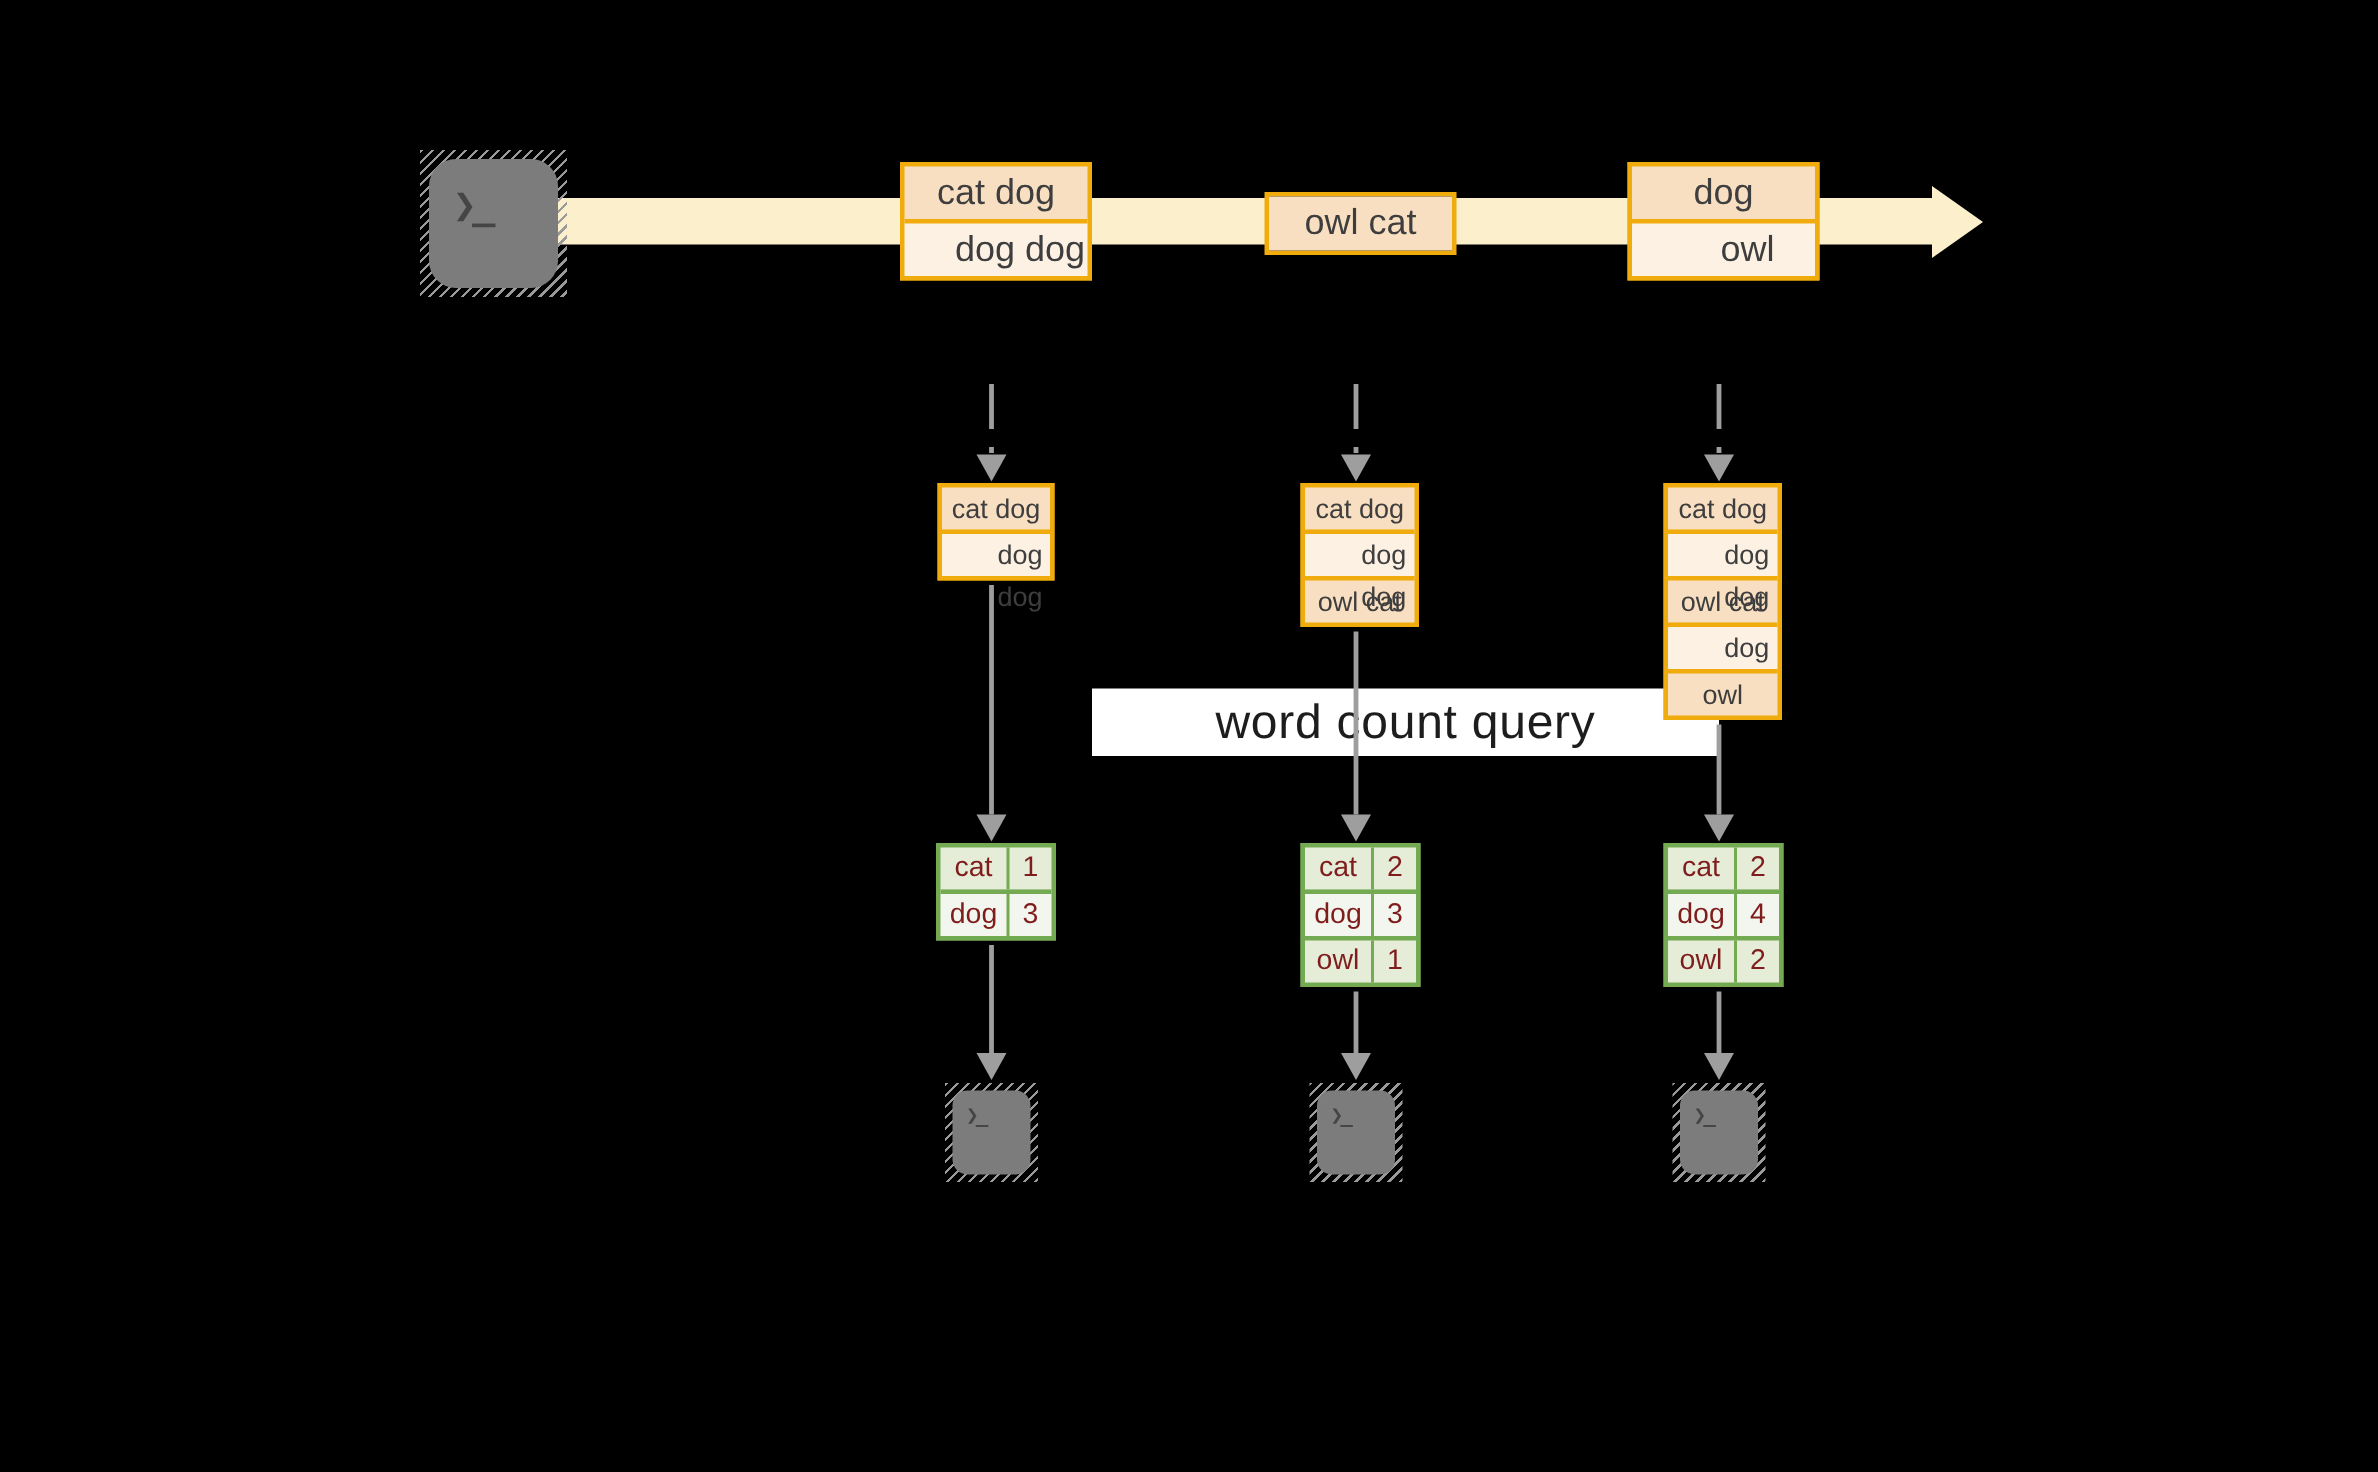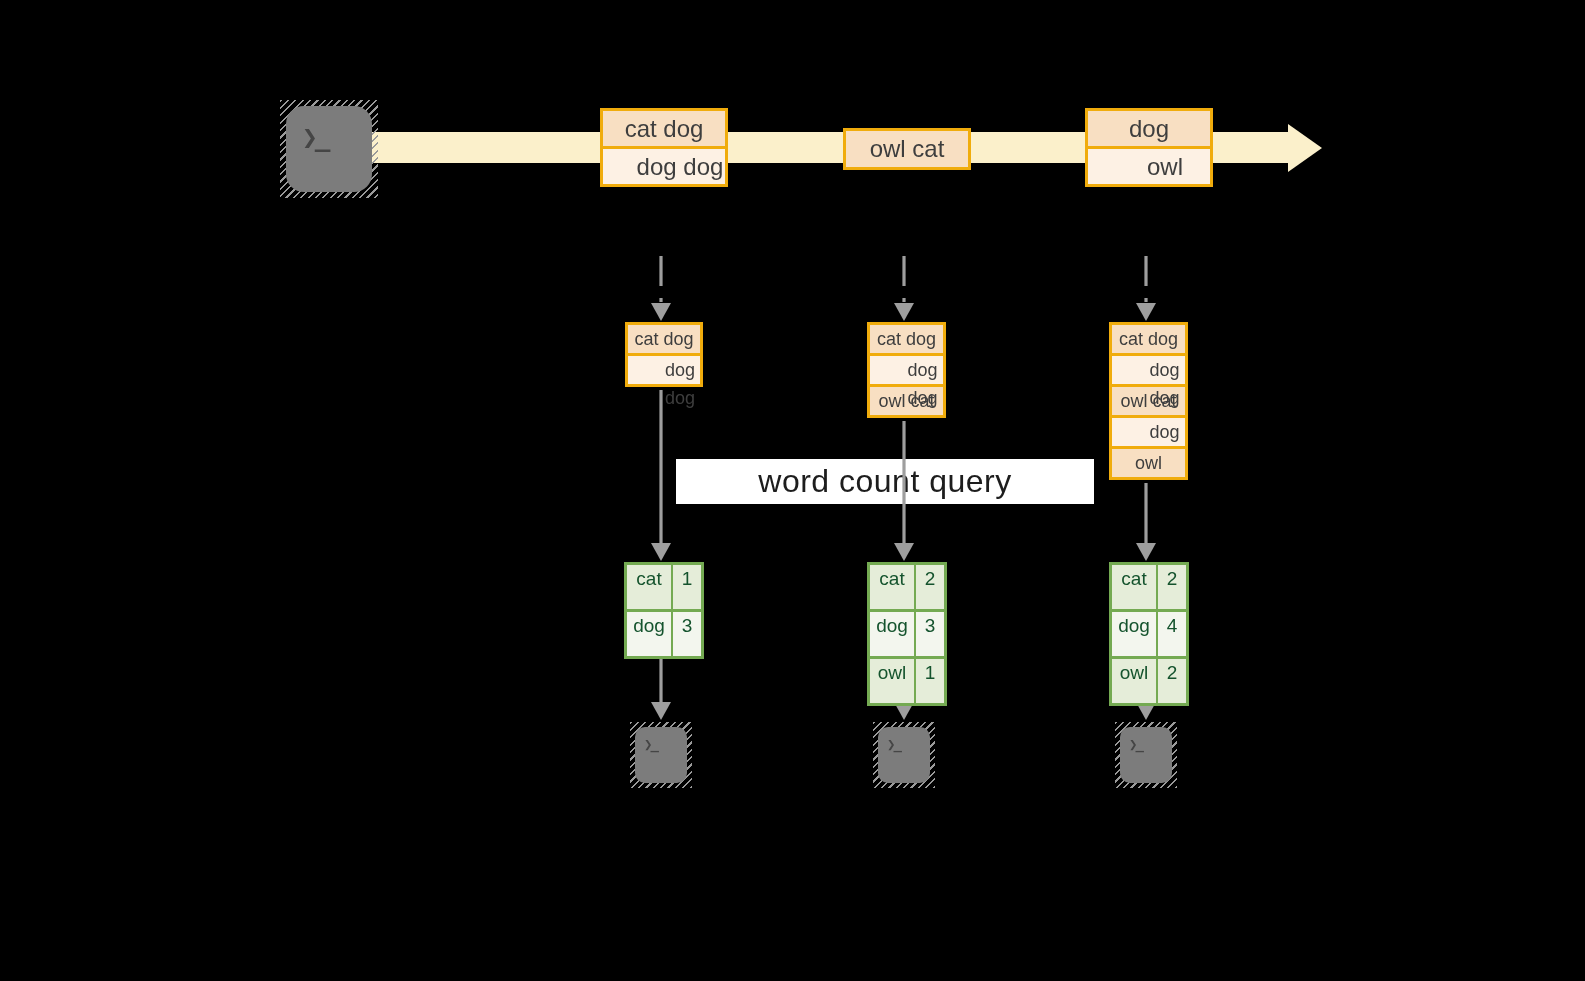--- a/index.html
+++ b/index.html
@@ -31,26 +31,26 @@
   
   .obox{border:3px solid var(--gold);z-index:3;background:var(--gold);}
   .orow{color:var(--box_text);text-align:center;}
   .erow{height:35px;line-height:35px;font-size:24px;}
   .erow1{height:36px;line-height:36px;font-size:24px;}
   .srow{height:28px;line-height:28px;font-size:18px;}
   .orow + .orow{border-top:3px solid var(--gold);}
   .p-dark{background:var(--peach_dark);}
   .p-light{background:var(--peach_light);padding-left:32px;}
   
-  .query{left:676px;top:459px;width:418px;height:45px;background:#ffffff;z-index:1;
+  .query{left:728px;top:459px;width:418px;height:45px;background:#ffffff;z-index:1;
     display:flex;align-items:center;justify-content:center;}
   .query span{font-size:32px;color:var(--query_text);letter-spacing:.5px;}
   
   .gtable{border:3px solid var(--green);z-index:3;background:var(--green);}
-  .trow{display:flex;height:44px;line-height:28px;font-size:19px;color:#14532d;}
+  .trow{display:flex;height:28px;line-height:28px;font-size:19px;color:#7f1d1d;}
   .trow + .trow{border-top:3px solid var(--green);}
   .g-dark{background:var(--green_dark);}
   .g-light{background:var(--green_light);}
   .cw{width:44px;text-align:center;border-right:2px solid var(--green);}
   .cn{flex:1;text-align:center;}
   
   .wires{left:0;top:0;z-index:2;}
 </style>
 </head>
 <body>

